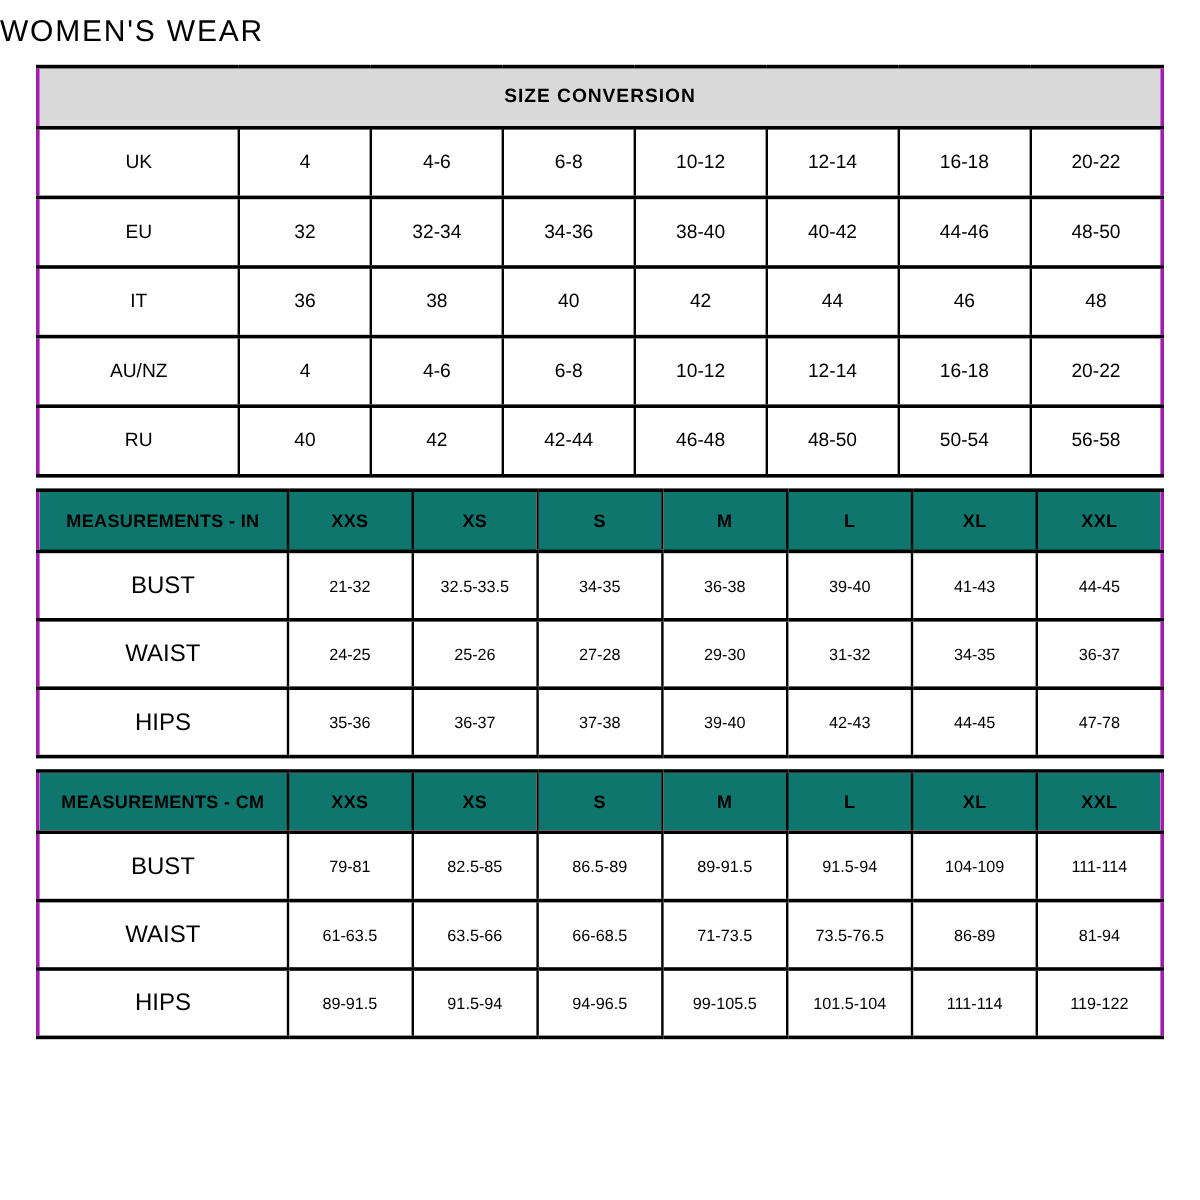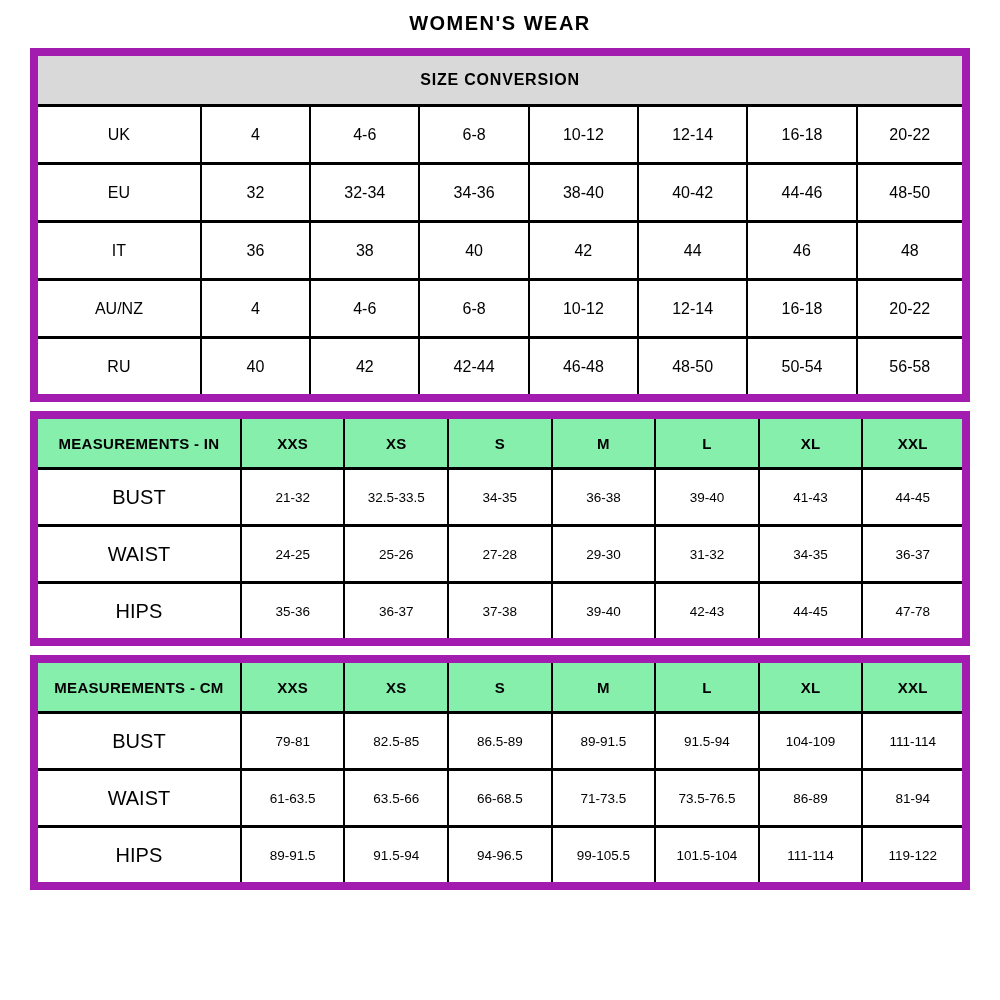--- a/index.html
+++ b/index.html
@@ -11,31 +11,30 @@
   }
   .page {
     width: 1000px;
     height: 1000px;
     box-sizing: border-box;
     padding-top: 12px;
     background: #ffffff;
   }
   .page-title {
     margin: 0 0 13px 0;
-    text-align: center;
-    font-size: 20px;
-    font-weight: 700;
+    font-size: 25px;
+    font-weight: 400;
     letter-spacing: 1.5px;
   }
   table {
     width: 940px;
     margin: 0 auto;
     border-collapse: collapse;
     table-layout: fixed;
-    border: 8px solid #a21caf;
+    border: 3px solid #a21caf;
   }
   table.gap { margin-bottom: 9px; }
   td {
     border: solid #000;
     border-width: 3px 2px;
     text-align: center;
     vertical-align: middle;
     font-size: 16px;
     padding: 0;
     overflow: hidden;
@@ -45,21 +44,21 @@
   .t1 .banner {
     background: #d9d9d9;
     font-weight: 700;
     font-size: 16px;
     letter-spacing: 0.8px;
     height: 48px;
   }
   
   .tm td { height: 54px; }
   .tm .head {
-    background: #86efac;
+    background: #0f766e;
     font-weight: 700;
     font-size: 15px;
     letter-spacing: 0.3px;
     height: 48px;
   }
   .tm .rowlabel { font-size: 20px; }
   .tm .val { font-size: 13.5px; }
   
   .t1 col.c-label { width: 17.9%; }
   .t1 col.c-size  { width: 11.728%; }

